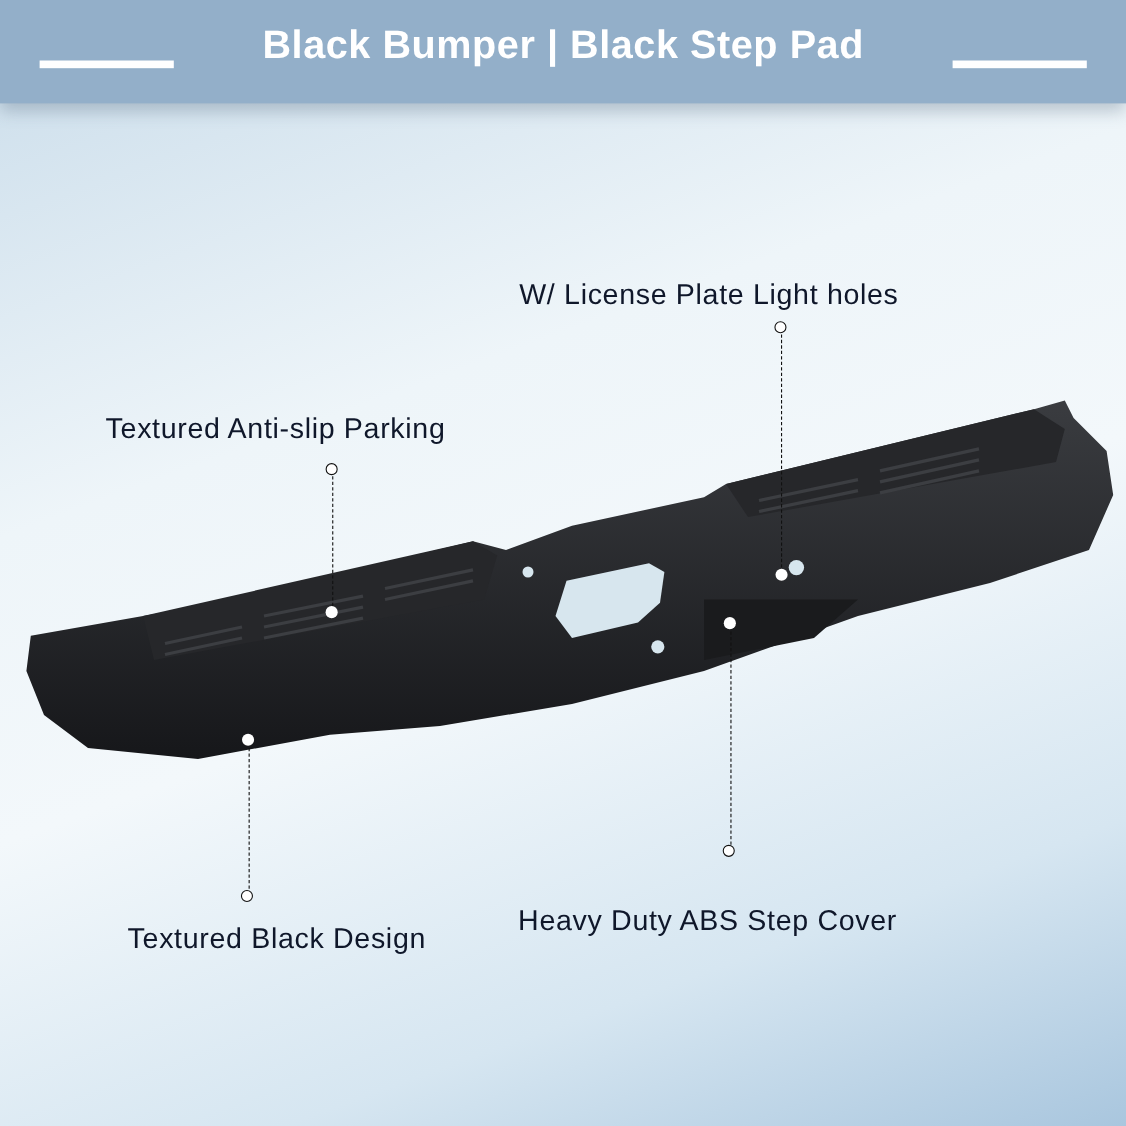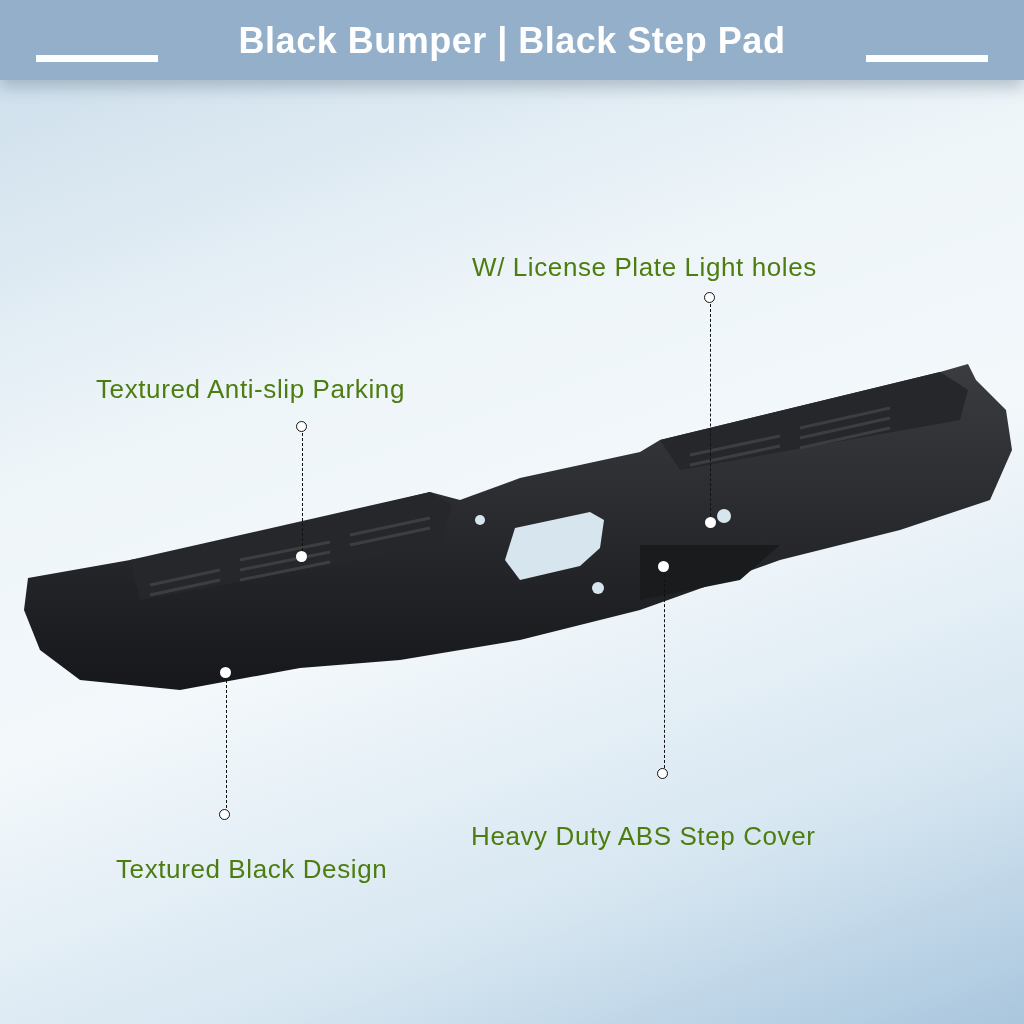--- a/index.html
+++ b/index.html
@@ -1,25 +1,25 @@
 <!DOCTYPE html>
 <html><head>
 <meta charset="utf-8">
 <style>
   html,body{margin:0;padding:0;}
   body{width:1024px;height:1024px;position:relative;overflow:hidden;
     font-family:"Liberation Sans",sans-serif;
     background:linear-gradient(160deg,#c9dcea 0%,#eef5f9 35%,#f3f8fb 55%,#d6e6f1 80%,#a9c6de 100%);}
-  .header{position:absolute;left:0;top:0;width:1024px;height:80px;background:#93afc9;
+  .header{position:absolute;left:0;top:0;width:1024px;height:94px;background:#93afc9;
     box-shadow:0 8px 14px rgba(90,110,130,0.35);}
   .header .bar{position:absolute;top:55px;width:122px;height:7px;background:#fff;}
   .header .bar.l{left:36px;} .header .bar.r{left:866px;}
   .title{position:absolute;top:20px;left:0;width:1024px;text-align:center;color:#fff;font-size:36px;font-weight:bold;letter-spacing:0.5px;}
   .subtitle{position:absolute;top:66px;left:0;width:1024px;text-align:center;color:#fff;font-size:21px;font-weight:bold;}
-  .label{position:absolute;color:#4d7c0f;font-size:26px;letter-spacing:0.6px;white-space:nowrap;}
+  .label{position:absolute;color:#0f172a;font-size:26px;letter-spacing:0.6px;white-space:nowrap;}
   .dash{position:absolute;width:0;border-left:1.6px dashed #111;}
   .ring{position:absolute;width:9px;height:9px;border:1.6px solid #111;border-radius:50%;background:#fff;}
   .dot{position:absolute;width:11px;height:11px;border-radius:50%;background:#fff;}
   svg.bumper{position:absolute;left:0;top:0;}
 </style>
 </head>
 <body>
 
 <div class="header">
   <div class="bar l"></div>
@@ -75,13 +75,13 @@
 <div class="dot" style="left:296px;top:551px;"></div>
 
 <div class="dot" style="left:658px;top:561px;"></div>
 <div class="dash" style="left:664px;top:574px;height:194px;"></div>
 <div class="ring" style="left:657px;top:768px;"></div>
 <div class="label" style="left:471px;top:821px;">Heavy Duty ABS Step Cover</div>
 
 <div class="dot" style="left:220px;top:667px;"></div>
 <div class="dash" style="left:226px;top:680px;height:128px;"></div>
 <div class="ring" style="left:219px;top:809px;"></div>
-<div class="label" style="left:116px;top:838px;margin-top:16px;">Textured Black Design</div>
+<div class="label" style="left:116px;top:838px;">Textured Black Design</div>
 
 </body></html>

